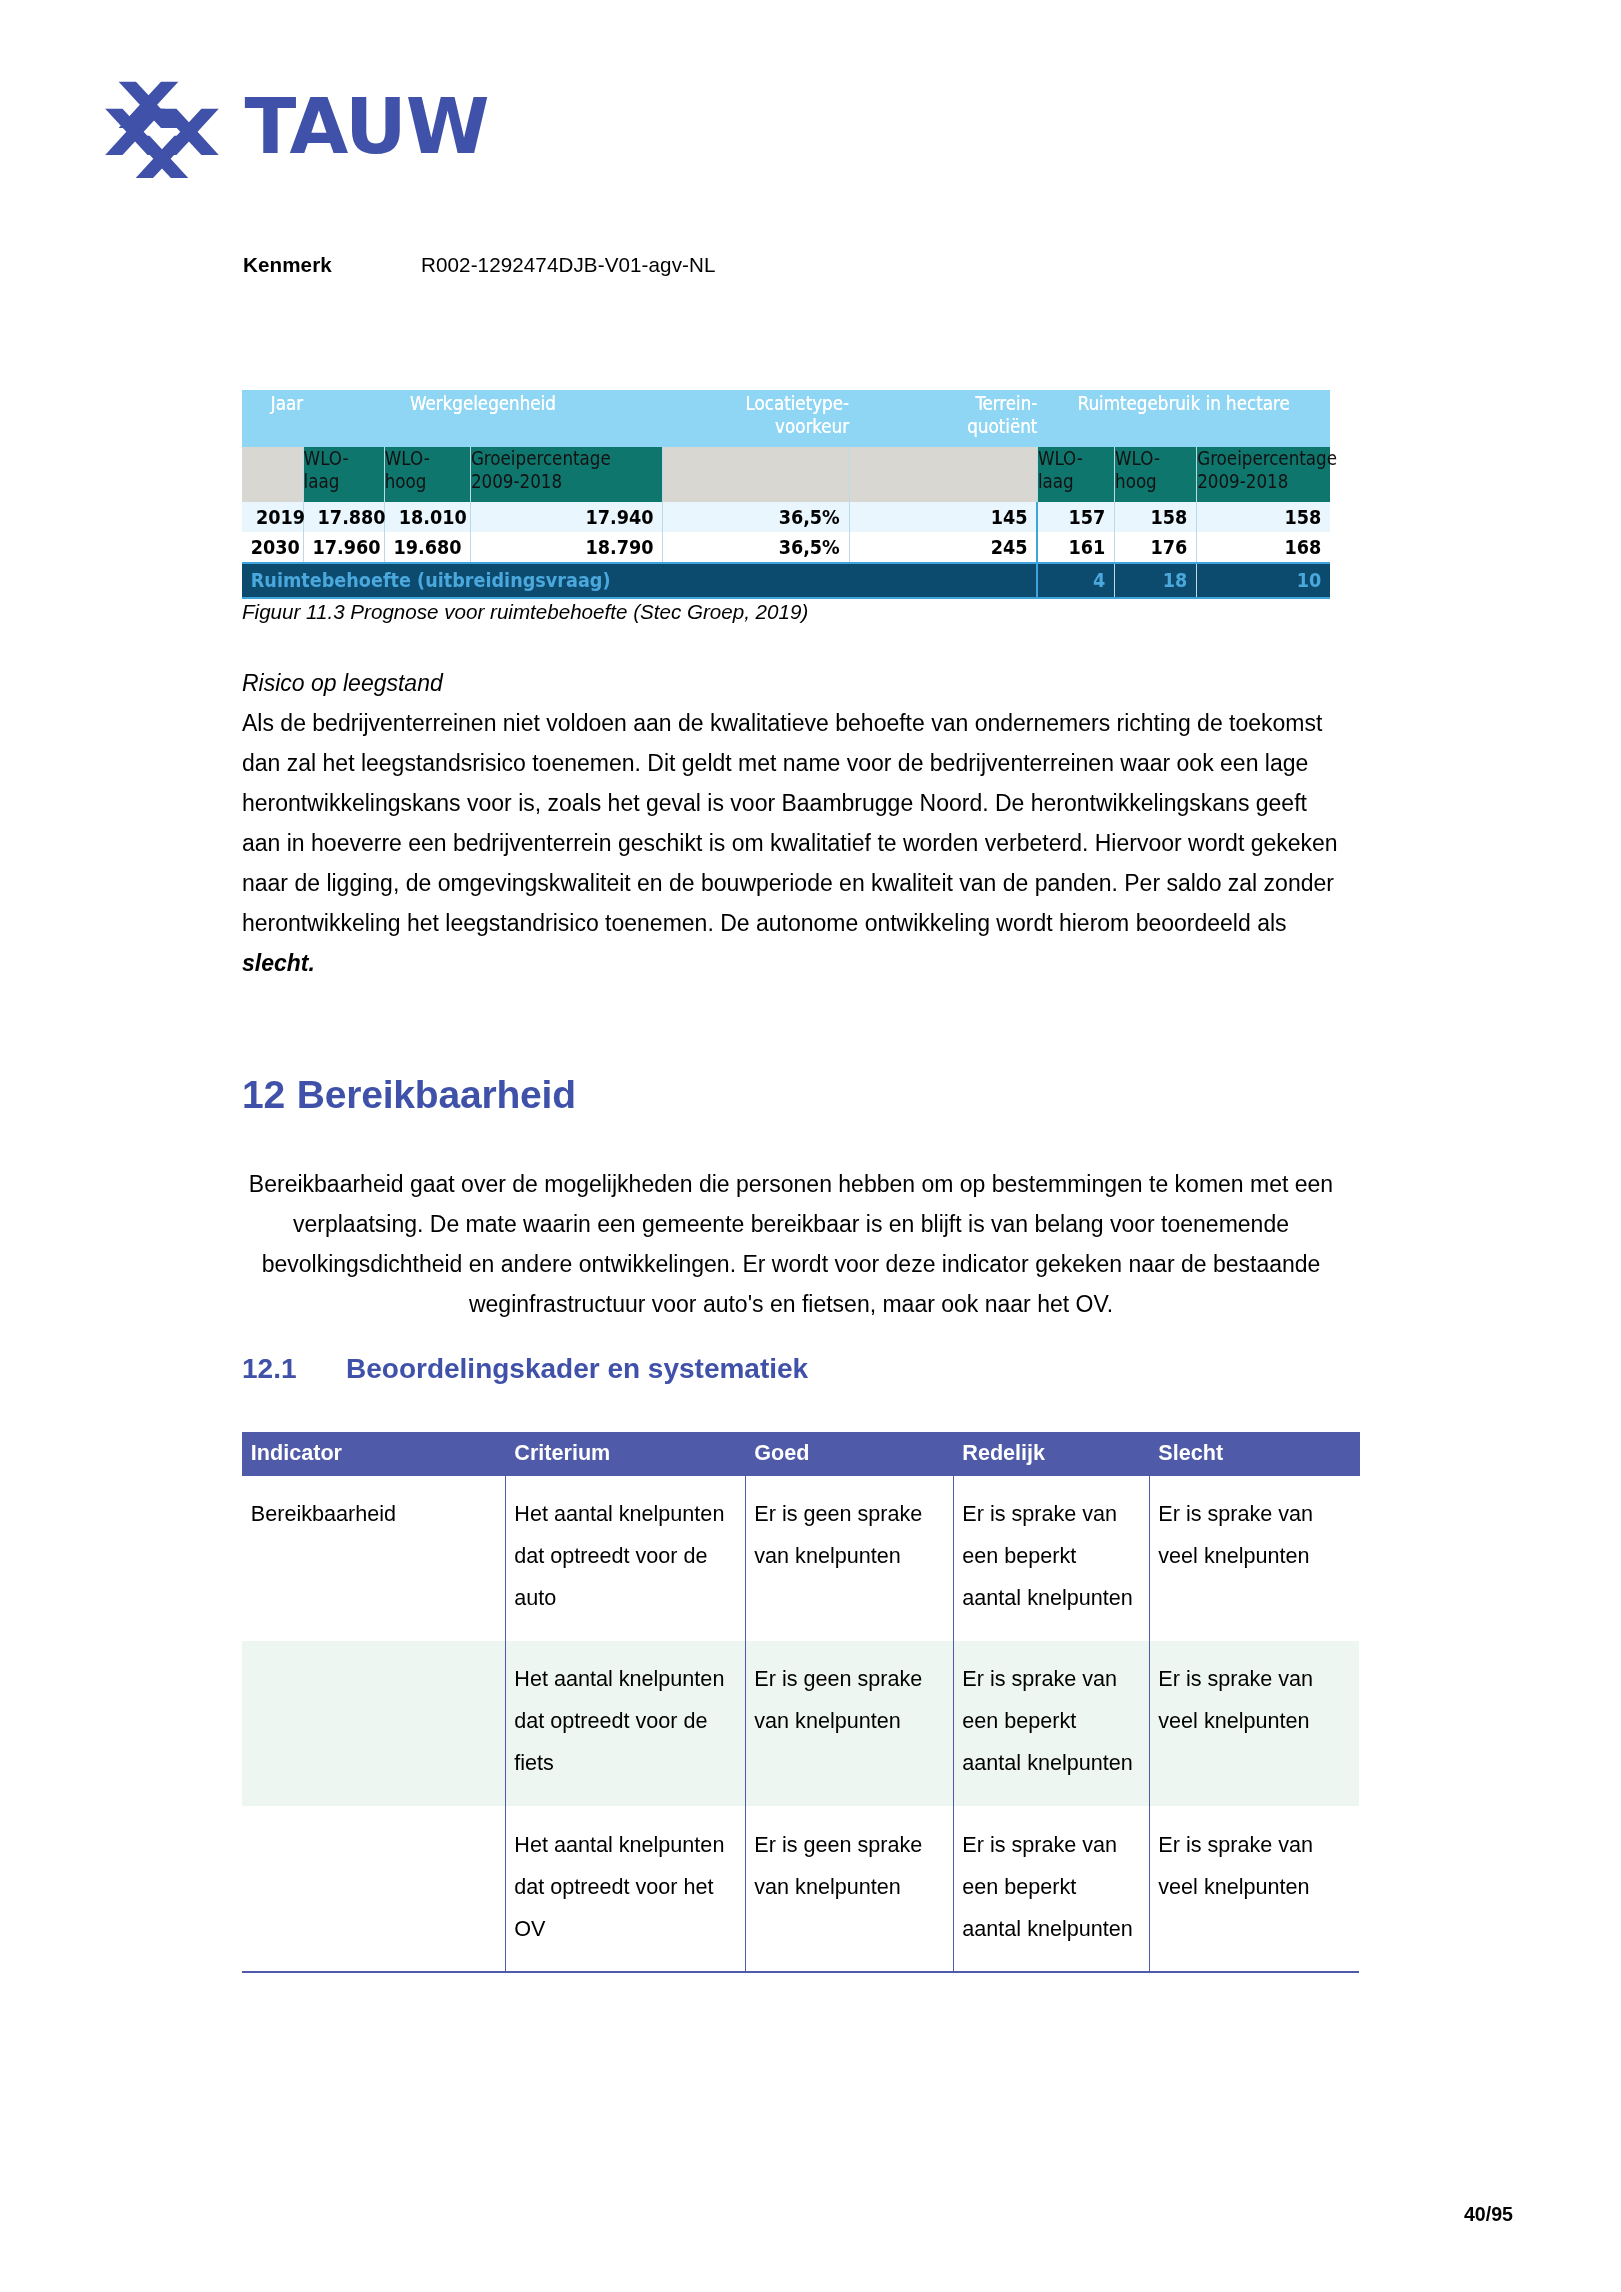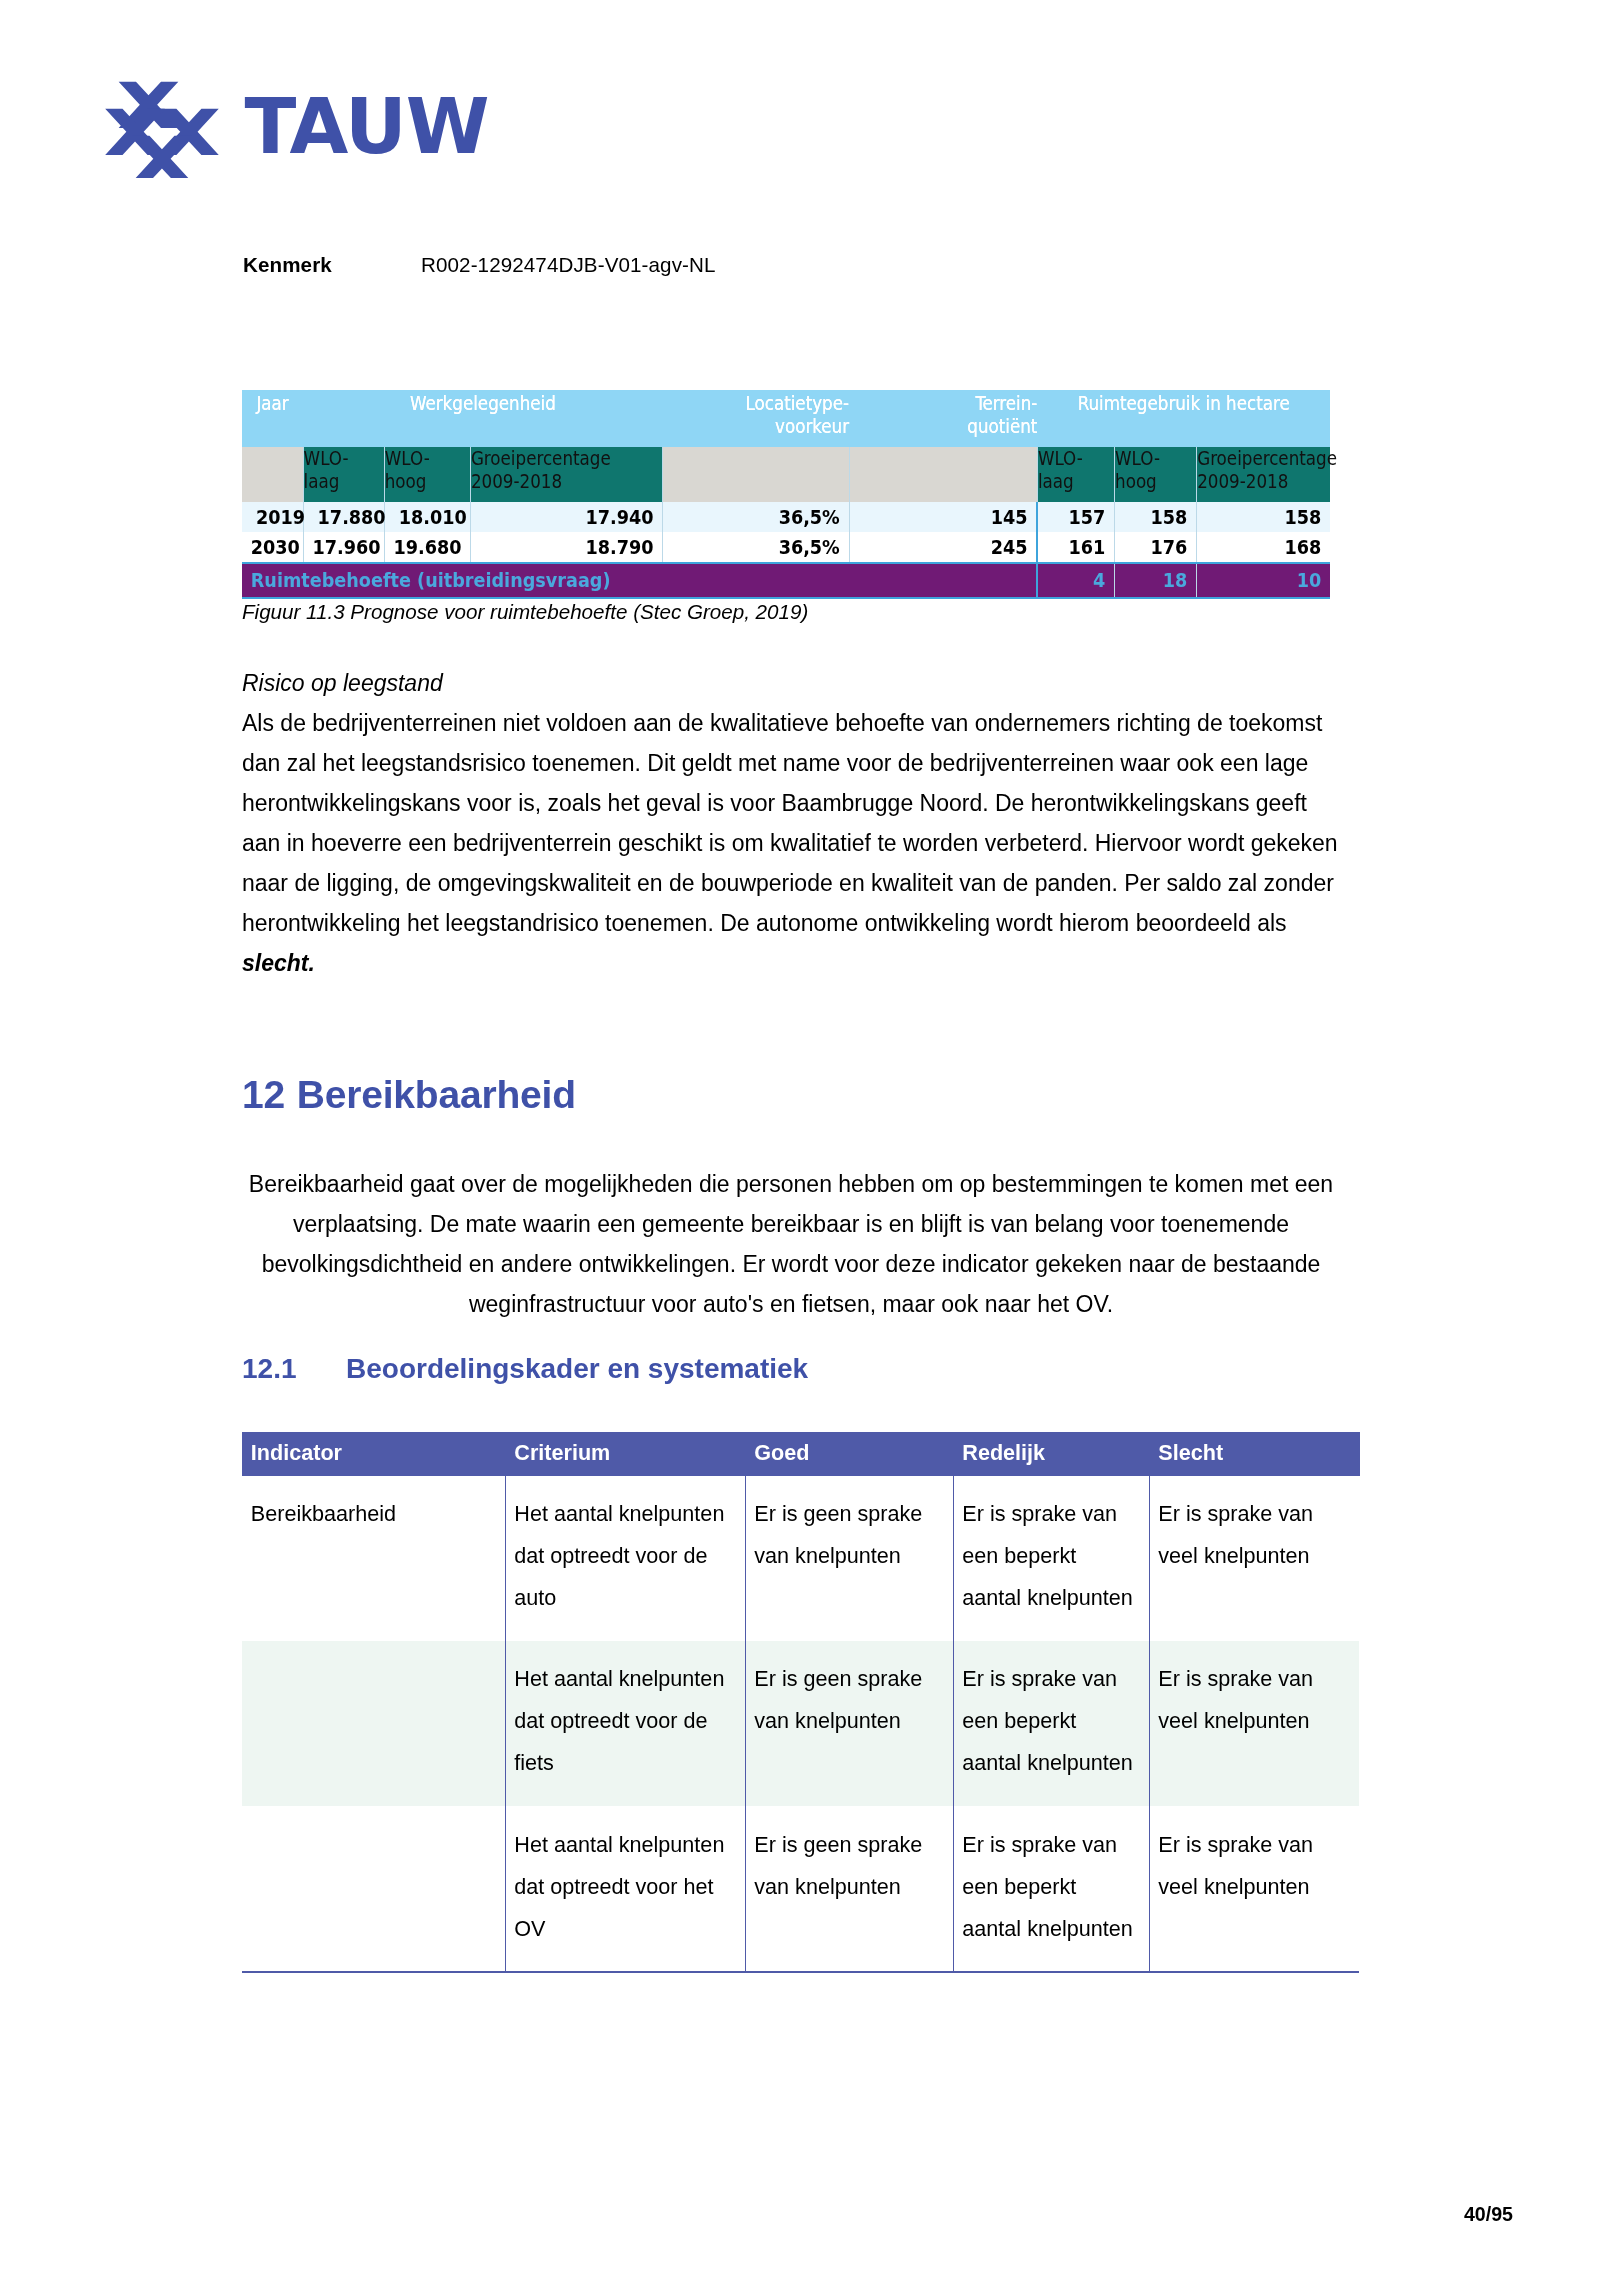--- a/index.html
+++ b/index.html
@@ -75,21 +75,21 @@
     color: #ffffff;
     font-weight: 700;
     height: 55px;
     vertical-align: top;
     padding: 7.8px 9.8px 0 9.8px;
     line-height: 1.25;
     text-shadow: 0 0 0 #fff;
   }
   .ft-band.center { text-align: center; }
   .ft-band.right { text-align: right; }
-  .ft-band.left { text-align: center; margin-top: 32px; }
+  .ft-band.left { text-align: right; margin-top: 32px; }
   .ft-sub {
     background: #0f766e;
     color: #111;
     height: 55px;
     vertical-align: top;
     padding: 6.9px 9.8px 0 9.8px;
     line-height: 1.25;
     font-weight: 600;
   }
   .ft-sub.blank { background: #d9d7d2; }
@@ -99,21 +99,21 @@
     font-size: 19.6px;
     padding: 0 8.8px;
     vertical-align: middle;
   }
   .ft-row.alt td { background: #e9f6fd; padding-left: 14px; }
   .ft-row.plain td { background: #ffffff; }
   .ft-row td.num { text-align: right; }
   .ft-row td.yr  { text-align: left; }
   .ft-total td {
     height: 33px;
-    background: #701a75;
+    background: #0c4a6e;
     color: #4aa8dd;
     font-weight: 700;
     font-size: 19.6px;
     padding: 0 8.8px;
     vertical-align: middle;
     border-top: 2px solid #3ea4dc;
     border-bottom: 2px solid #3ea4dc;
   }
   .ft-total td.num { text-align: right; }
   .vline-l { border-left: 1px solid #bcd9e8; }

